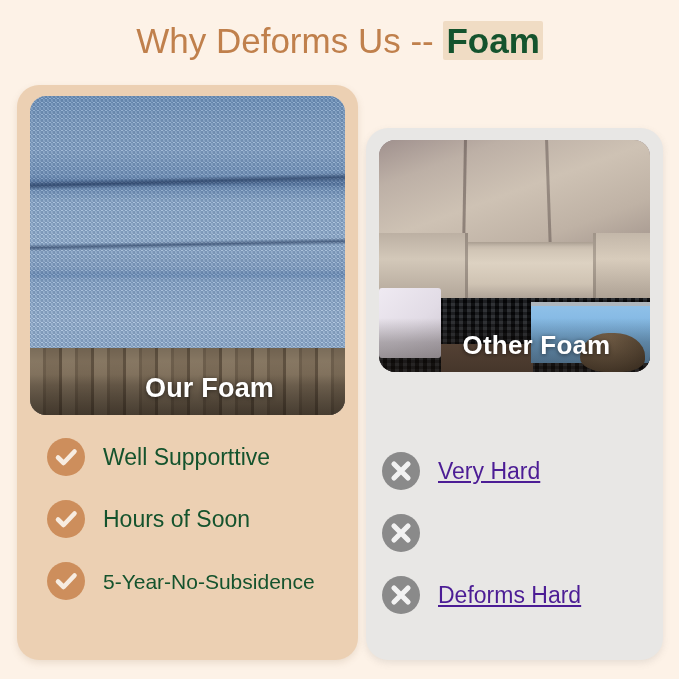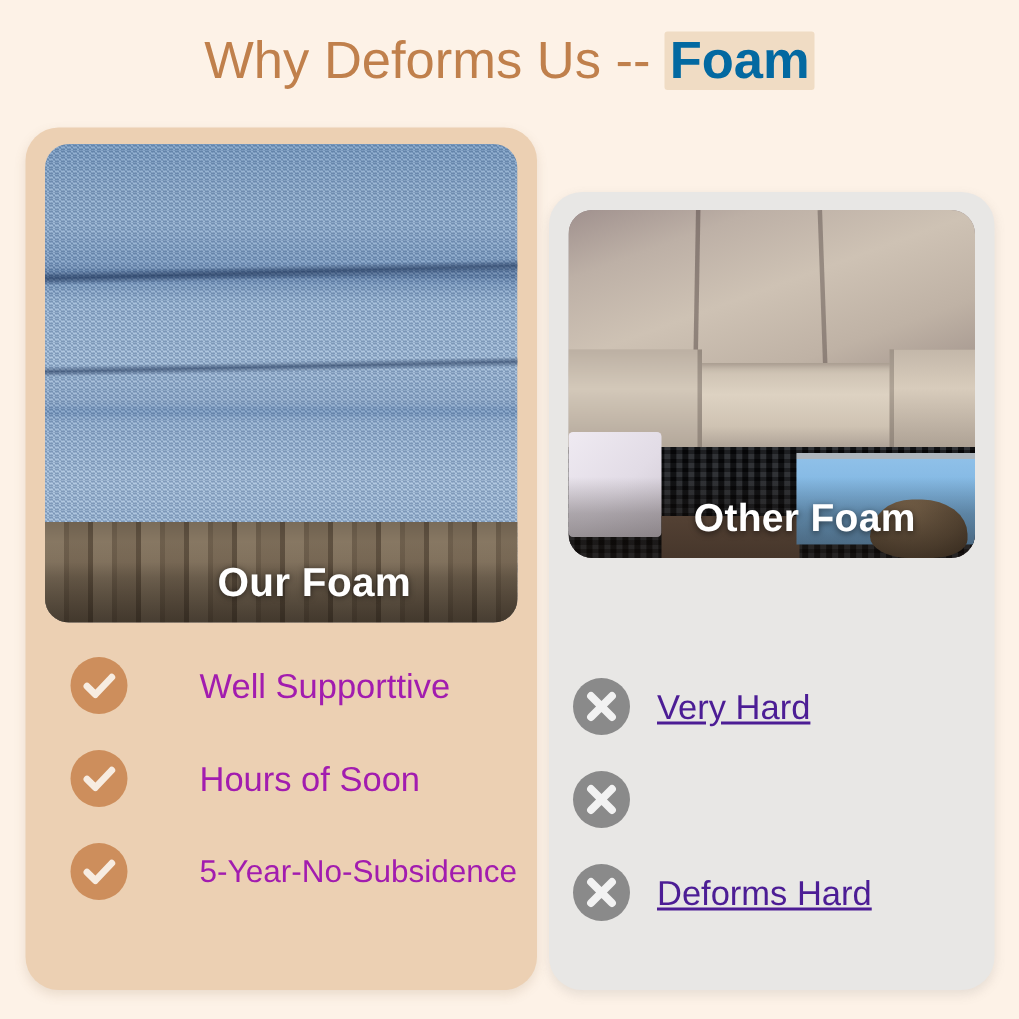--- a/index.html
+++ b/index.html
@@ -28,21 +28,21 @@
   }
   .title {
     font-size: 35px;
     color: #c0804c;
     letter-spacing: 0px;
     white-space: nowrap;
     font-weight: 400;
   }
   .title .accent {
     font-weight: 700;
-    color: #0369a1;
+    color: #14532d;
     background: #f0dcc4;
     padding: 0 3px;
     border-radius: 2px;
   }
 
   
   .panel {
     position: absolute;
     border-radius: 22px;
   }
@@ -255,21 +255,21 @@
   }
   .badge-check { background: #cd8e5c; }
   .badge-x     { background: #8a8a8a; }
   .badge svg { display: block; }
 
   .row-label {
     font-size: 23px;
     line-height: 1;
     white-space: nowrap;
   }
-  .label-good { color: #a21caf; margin-left: 30px; }
+  .label-good { color: #14532d; }
   .label-bad  { color: #4c1d95; text-decoration: underline; }
   .list-left .row:nth-child(3) .row-label { font-size: 21px; }
 </style>
 </head>
 <body>
 
 <div class="title-bar">
   <div class="title">
     <span>Why Deforms Us -- </span><span class="accent">Foam</span>
   </div>

